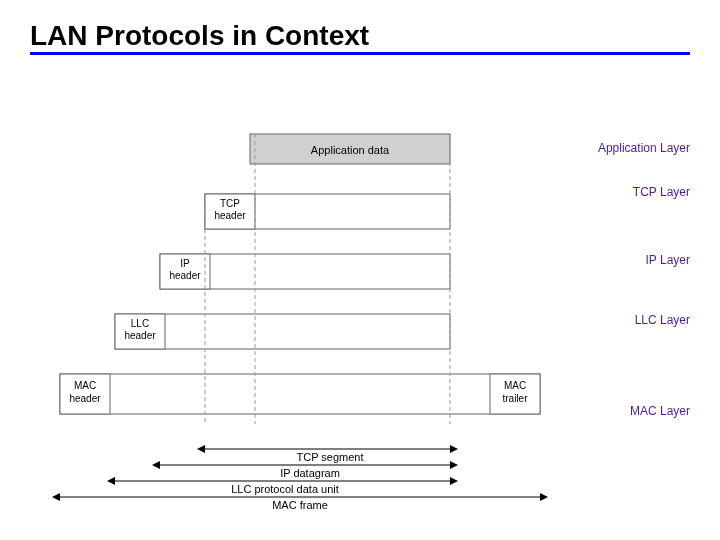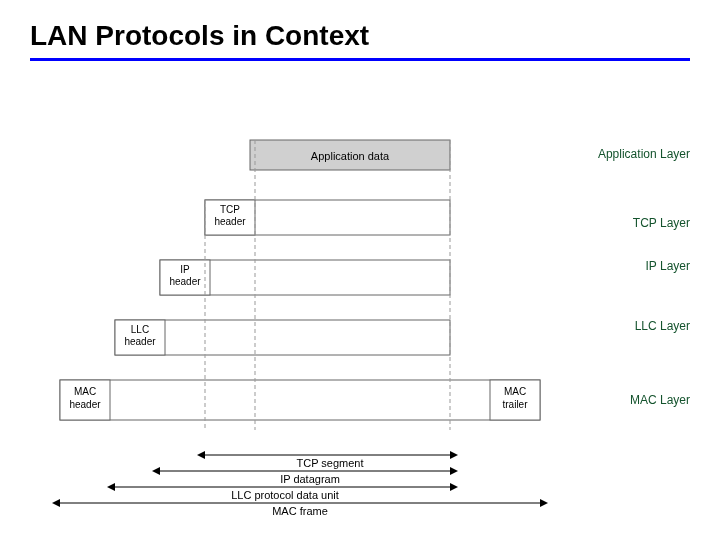--- a/index.html
+++ b/index.html
@@ -13,41 +13,40 @@
     .slide {
       width: 720px;
       height: 540px;
       padding: 20px 30px;
       position: relative;
     }
     .title {
       font-size: 28px;
       font-weight: bold;
       color: #000;
-      margin-bottom: 6px;
     }
     .title-underline {
       height: 3px;
       background: #00f;
       width: 100%;
       margin-bottom: 14px;
     }
     .diagram-area {
       position: relative;
       width: 660px;
       height: 400px;
       margin: 0 auto;
     }
 
     
     .layer-label {
       position: absolute;
       right: 0;
       font-size: 12px;
-      color: #14532d;
+      color: #4c1d95;
       white-space: nowrap;
     }
 
     
     .box {
       position: absolute;
       border: 1px solid #666;
       display: flex;
       align-items: center;
       justify-content: center;
@@ -62,24 +61,24 @@
 </head>
 <body>
 
 <div class="slide">
   <div class="title">LAN Protocols in Context</div>
   <div class="title-underline"></div>
 
   <div class="diagram-area">
 
     <div class="layer-label" style="top:72px">Application Layer</div>
-    <div class="layer-label" style="top:141px">TCP Layer</div>
+    <div class="layer-label" style="top:116px">TCP Layer</div>
     <div class="layer-label" style="top:184px">IP Layer</div>
     <div class="layer-label" style="top:244px">LLC Layer</div>
-    <div class="layer-label" style="top:318px">MAC Layer</div>
+    <div class="layer-label" style="top:335px">MAC Layer</div>
 
     <div class="box shaded" style="left:220px;top:65px;width:200px;height:30px;">
       <span>Application data</span>
     </div>
 
     <div class="box" style="left:175px;top:125px;width:50px;height:35px;">
       <span style="font-size:10px;text-align:center;">TCP<br>header</span>
     </div>
 
     <div class="box" style="left:130px;top:185px;width:50px;height:35px;">

